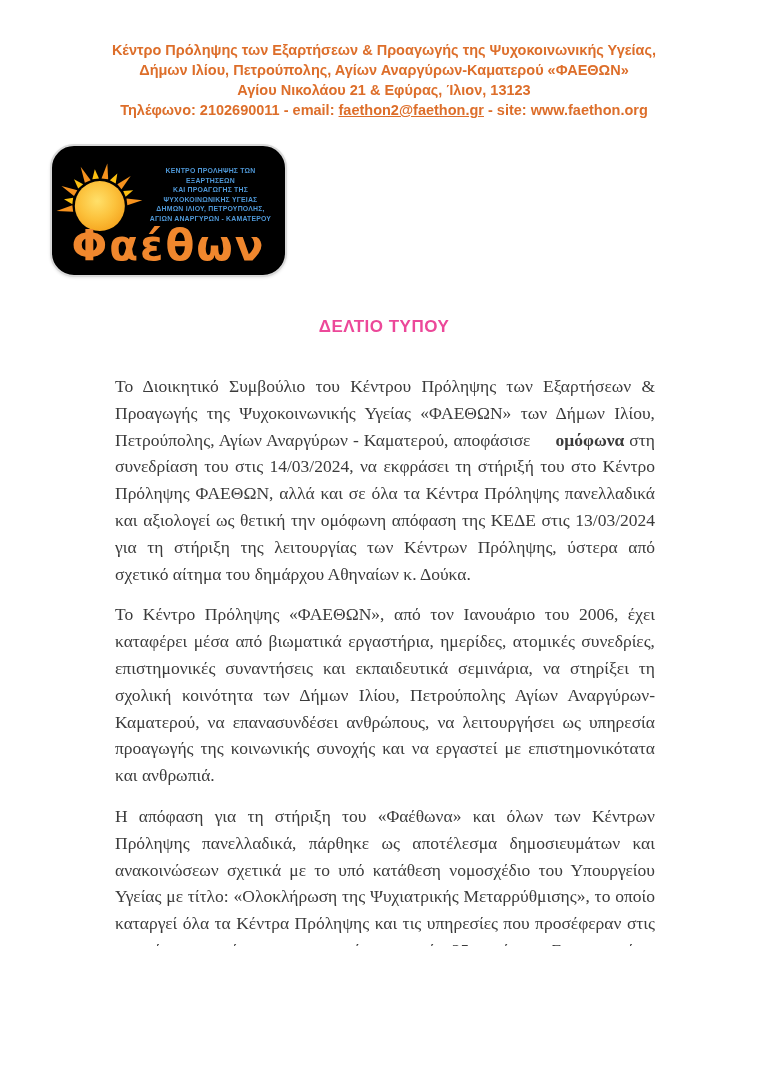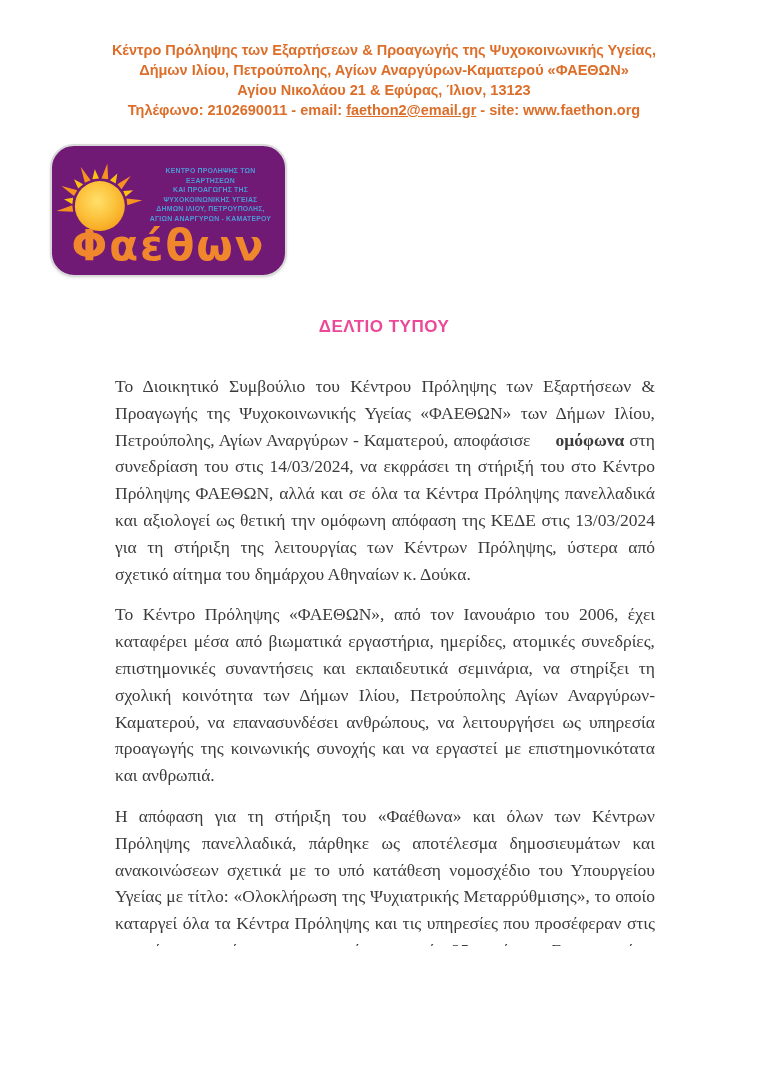--- a/index.html
+++ b/index.html
@@ -19,21 +19,21 @@
     line-height:20px;
     color:#DD6E2A;
     font-family:"Liberation Sans",sans-serif;
   }
   .email-link{color:#DD6E2A;text-decoration:underline;font-weight:bold;}
   
   .logo-card{
     position:relative;
     margin:24px 0 0 50px;
     width:237px;height:133px;
-    background:#701a75;
+    background:#000000;
     border:2px solid #d9d9d9;
     border-radius:24px;
     box-shadow:0 1px 3px rgba(0,0,0,0.10);
     box-sizing:border-box;
   }
   .sun-wrap{position:absolute;left:2px;top:2px;width:100px;height:96px;}
   .logo-org{
     position:absolute;left:92px;right:8px;top:20px;
     text-align:center;
     color:#4E97D6;
@@ -94,21 +94,21 @@
 </head>
 <body>
 
 <div class="page">
 
   <div class="letterhead">
     <div class="header-line">Κέντρο Πρόληψης των Εξαρτήσεων &amp; Προαγωγής της Ψυχοκοινωνικής Υγείας,</div>
     <div class="header-line">Δήμων Ιλίου, Πετρούπολης, Αγίων Αναργύρων-Καματερού «ΦΑΕΘΩΝ»</div>
     <div class="header-line">Αγίου Νικολάου 21 &amp; Εφύρας, Ίλιον, 13123</div>
     <div class="header-line">
-      <span>Τηλέφωνο: 2102690011 - email: </span><a href="#" class="email-link">faethon2@email.gr</a><span> - site: www.faethon.org</span>
+      <span>Τηλέφωνο: 2102690011 - email: </span><a href="#" class="email-link">faethon2@faethon.gr</a><span> - site: www.faethon.org</span>
     </div>
   </div>
 
   <div class="logo-card">
     <div class="sun-wrap">
       <svg viewBox="0 0 120 112" width="100" height="96" aria-hidden="true">
         <defs>
           <radialGradient id="sunGrad" cx="45%" cy="40%" r="65%">
             <stop offset="0%" stop-color="#FFE06A"></stop>
             <stop offset="55%" stop-color="#FCC23C"></stop>

